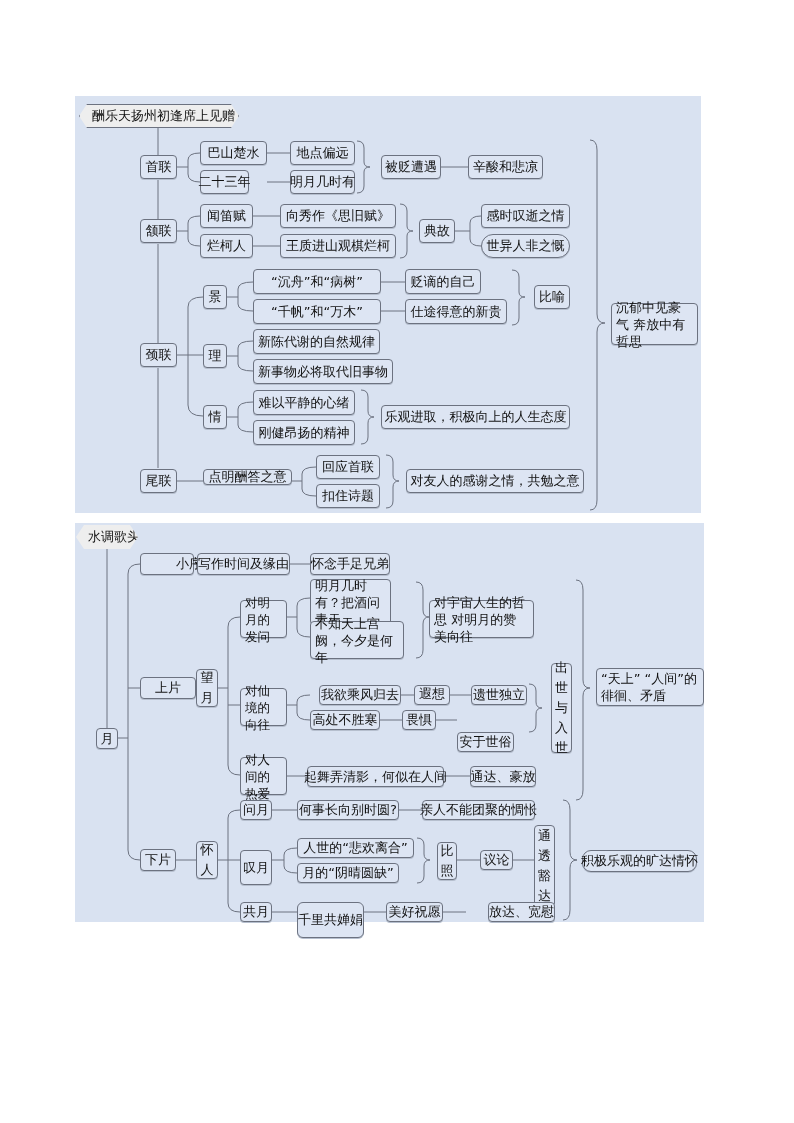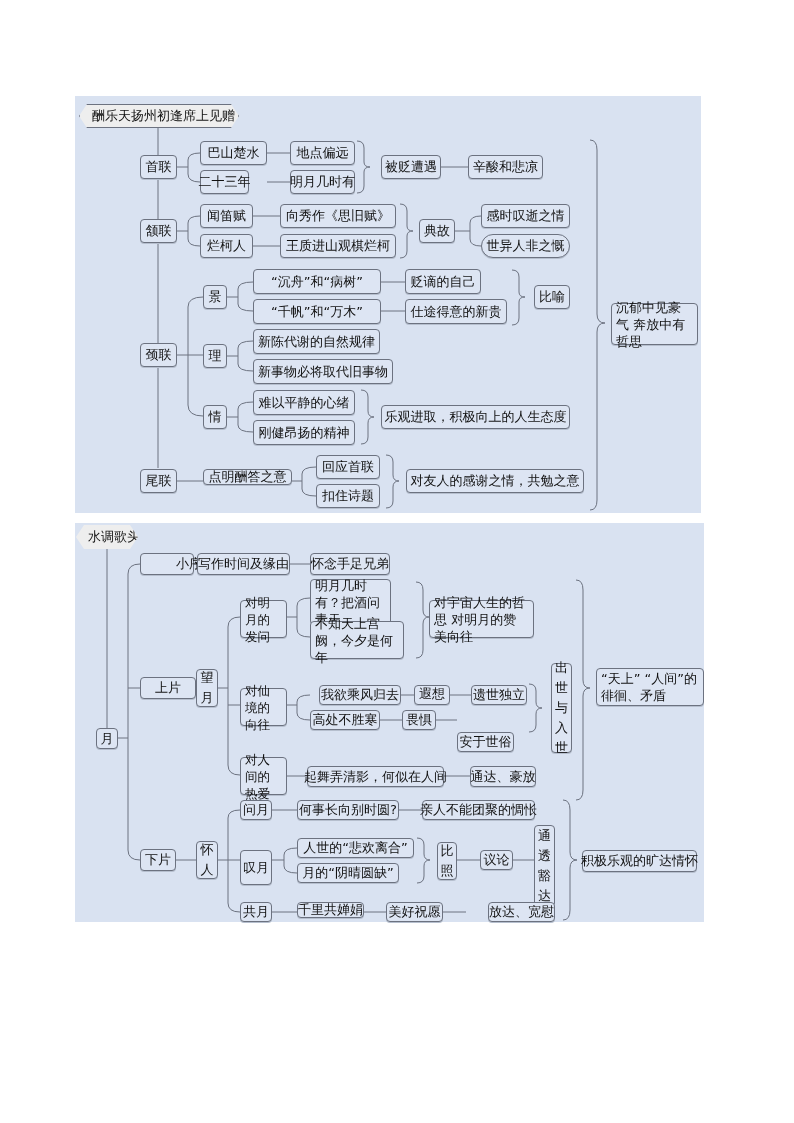--- a/index.html
+++ b/index.html
@@ -218,17 +218,17 @@
   </div>
 <div class="node" style="left:480px;top:850px;width:33px;height:20px;">议论</div>
 <div class="node vert" style="left:534px;top:825px;width:21px;height:82px;">
     <span>通</span>
     <span>透</span>
     <span>豁</span>
     <span>达</span>
   </div>
 
 <div class="node" style="left:240px;top:902px;width:32px;height:20px;">共月</div>
-<div class="node" style="left:297px;top:902px;width:67px;height:16px;">千里共婵娟</div>
+<div class="node" style="left:297px;top:902px;width:67px;height:36px;border-radius:6px;">千里共婵娟</div>
 <div class="node" style="left:386px;top:902px;width:57px;height:20px;">美好祝愿</div>
 <div class="node" style="left:488px;top:902px;width:67px;height:20px;">放达、宽慰</div>
 
-<div class="node" style="left:582px;top:850px;width:115px;height:22px;">积极乐观的旷达情怀</div>
+<div class="node" style="left:582px;top:850px;width:115px;height:22px;border-radius:9px;">积极乐观的旷达情怀</div>
 
 </body></html>

